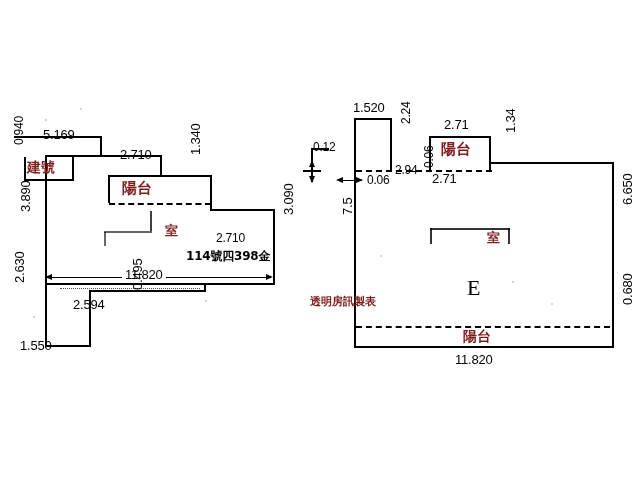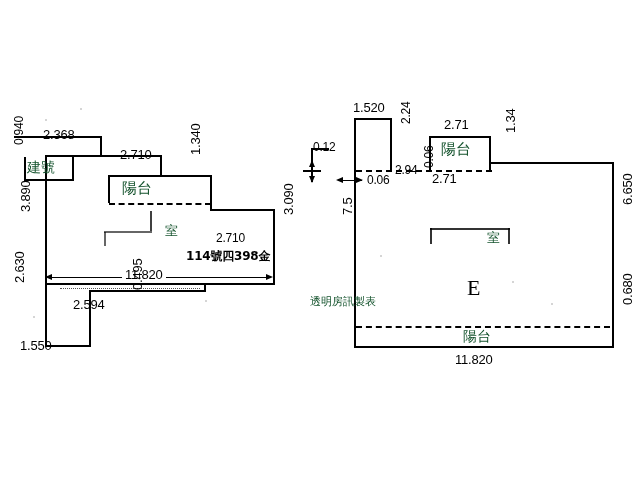--- a/index.html
+++ b/index.html
@@ -39,23 +39,23 @@
     font-family: "Liberation Sans", sans-serif;
   }
   .dim.small { font-size: 12px; }
   .dim.vert {
     transform: rotate(-90deg);
     transform-origin: left top;
   }
   .cjk {
     position: absolute;
     font-family: "DejaVu Sans", sans-serif;
-    color: #14532d;
+    color: #7f1d1d;
     white-space: nowrap;
-    font-weight: normal;
+    font-weight: bold;
   }
   .room-letter {
     position: absolute;
     font-size: 22px;
     color: #000000;
     font-family: "Liberation Serif", serif;
   }
   
   .arw {
     position: absolute;
@@ -155,21 +155,21 @@
     <div class="dot-h" style="left:60px; top:288px; width:140px;"></div>
 
     <div class="dim" style="left:73px; top:297px;">2.594</div>
     <div class="dim vert" style="left:130px; top:290px;">0.495</div>
     <div class="dim" style="left:20px; top:338px;">1.550</div>
 
     <div class="dim vert small" style="left:12px; top:145px;">0.940</div>
     <div class="dim vert" style="left:18px; top:212px;">3.890</div>
     <div class="dim vert" style="left:12px; top:283px;">2.630</div>
 
-    <div class="dim" style="left:43px; top:127px;">2.368</div>
+    <div class="dim" style="left:43px; top:127px;">5.169</div>
     <div class="dim" style="left:120px; top:147px;">2.710</div>
     <div class="dim vert" style="left:188px; top:155px;">1.340</div>
     <div class="dim vert" style="left:281px; top:215px;">3.090</div>
 
     <div class="dim small" style="left:216px; top:231px;">2.710</div>
     <div class="dim small" style="left:186px; top:248px; font-family:'DejaVu Sans',sans-serif; font-weight:bold;">114號四398金</div>
   </div>
 
   <div>
 

